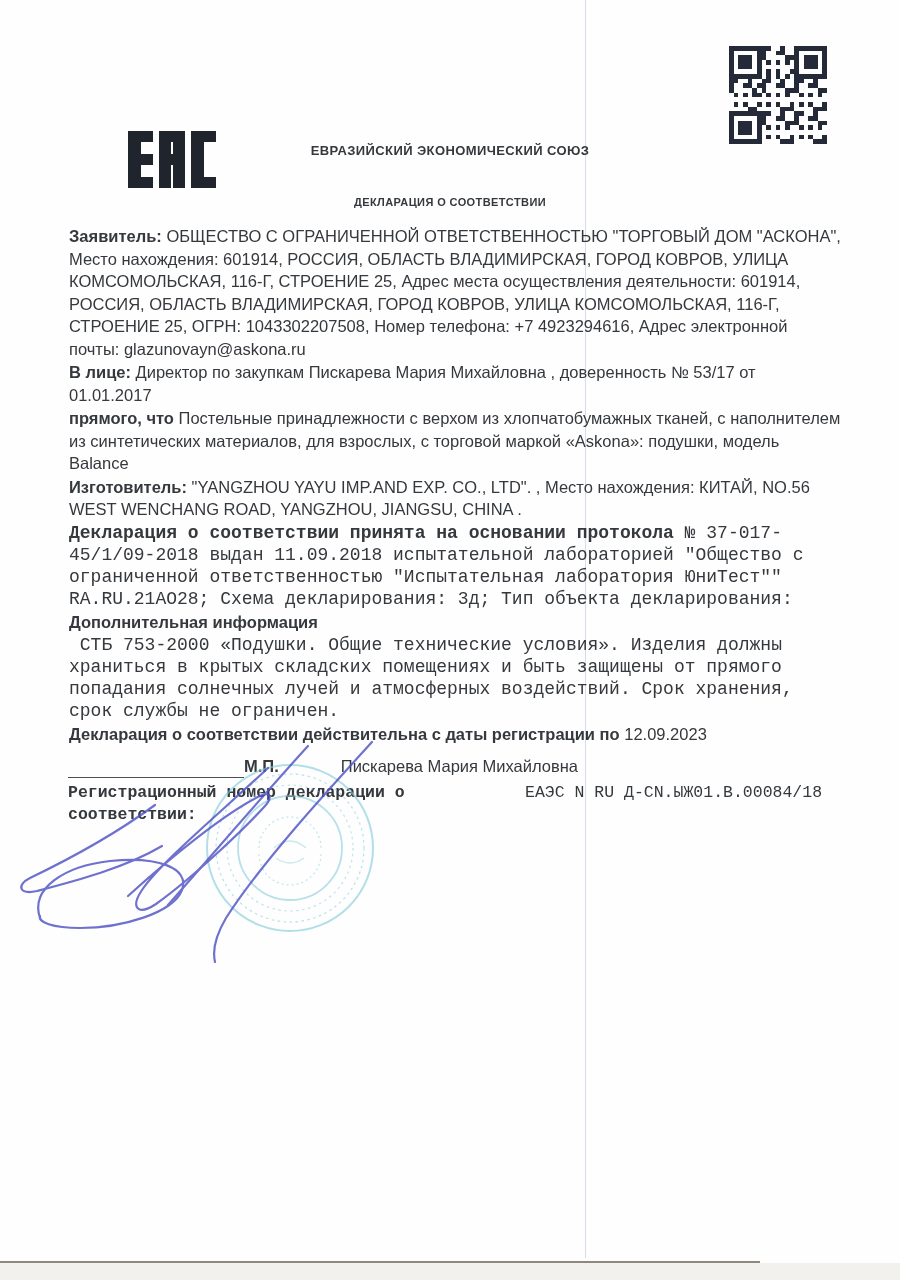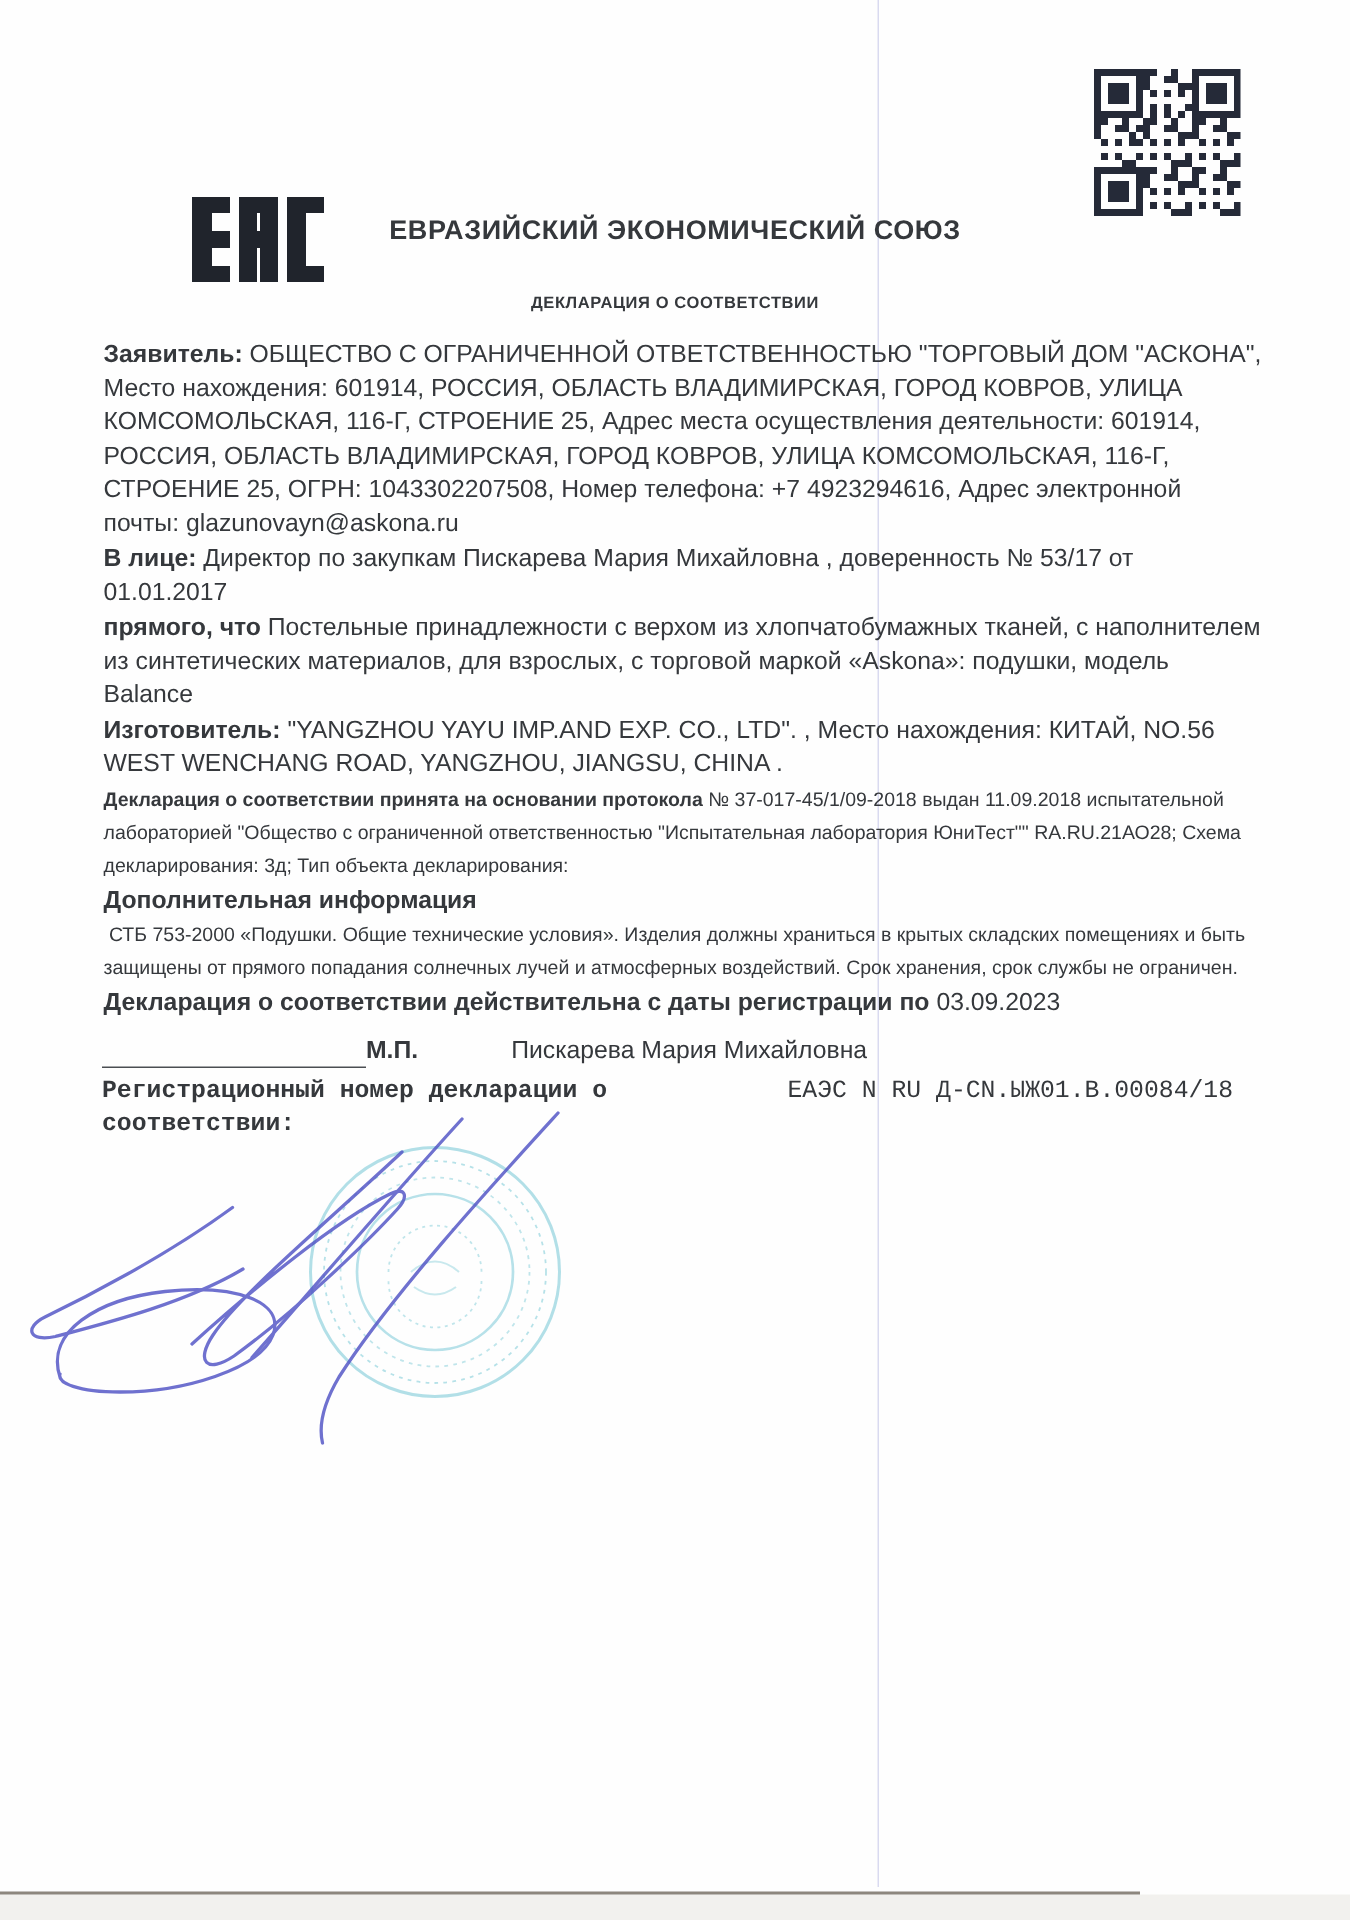--- a/index.html
+++ b/index.html
@@ -10,30 +10,30 @@
     color:#35383c;
   }
   
   .scan-vline{position:absolute;left:585px;top:0;width:1px;height:1258px;background:rgba(150,152,215,.35);}
   .scan-bottom-strip{position:absolute;left:0;top:1263px;width:900px;height:17px;background:#f2f1ee;}
   .scan-bottom-line{position:absolute;left:0;top:1261px;width:760px;height:2px;background:rgba(92,84,71,.7);}
   
   .eac-logo{position:absolute;left:128px;top:131px;width:88px;height:57px;}
   .qr{position:absolute;left:729px;top:46px;width:98px;height:98px;}
   .hdr-union{position:absolute;left:0;top:143px;width:900px;text-align:center;
-    font-weight:bold;font-size:18px;letter-spacing:.4px;}
+    font-weight:bold;font-size:13px;letter-spacing:.4px;}
   .hdr-title{position:absolute;left:0;top:196px;width:900px;text-align:center;
     font-weight:bold;font-size:11px;letter-spacing:.4px;}
   
   .content{position:absolute;left:68px;top:224px;width:774px;font-size:16.5px;line-height:22.5px;}
   .content p{margin:1px;}
   b{font-weight:700;}
   .mt14{margin-top:14px;}.mt20{margin-top:20px;}.mt10{margin-top:10px;}
   .mt12{margin-top:12px;}.mt16{margin-top:16px;}.mt6{margin-top:6px;}
-  .small{font-size:13px;line-height:22px;}
+  .small{font-size:18px;line-height:22px;font-family:Liberation Mono, monospace;}
   .prewrap{white-space:pre-wrap;}
   .valid-row{margin-top:14px;}
   .sig-row{margin-top:10px;height:22px;display:flex;align-items:flex-end;}
   .sig-line{display:inline-block;width:176px;height:17px;border-bottom:1.5px solid #4b4e52;}
   .sig-mp{font-weight:bold;}
   .sig-name{margin-left:62px;}
   .kv{display:flex;margin-top:4px;font-family:Liberation Mono, monospace;}
   .kv .k{width:457px;font-weight:bold;flex:0 0 457px;}
   .kv.indent .k{padding-left:7px;box-sizing:border-box;}
   
@@ -289,21 +289,21 @@
     <p class="mt20"><b>прямого, что</b> <span>Постельные принадлежности с верхом из хлопчатобумажных тканей, с наполнителем из синтетических материалов, для взрослых, с торговой маркой «Askona»: подушки, модель Balance</span></p>
 
     <p class="mt10"><b>Изготовитель:</b> <span>"YANGZHOU YAYU IMP.AND EXP. CO., LTD". , Место нахождения: КИТАЙ, NO.56 WEST WENCHANG ROAD, YANGZHOU, JIANGSU, CHINA .</span></p>
 
 
     <p class="mt16 small"><b>Декларация о соответствии принята на основании протокола</b> <span>№ 37-017-45/1/09-2018 выдан 11.09.2018 испытательной лабораторией "Общество с ограниченной ответственностью "Испытательная лаборатория ЮниТест"" RA.RU.21АО28; Схема декларирования: 3д; Тип объекта декларирования:</span></p>
 
     <p class="mt6"><b>Дополнительная информация</b></p>
     <p class="small prewrap"> СТБ 753-2000 «Подушки. Общие технические условия». Изделия должны храниться в крытых складских помещениях и быть защищены от прямого попадания солнечных лучей и атмосферных воздействий. Срок хранения, срок службы не ограничен.</p>
 
-    <p class="valid-row"><b>Декларация о соответствии действительна с даты регистрации по</b> <span>03.09.2023</span></p>
+    <p class="valid-row"><b>Декларация о соответствии действительна с даты регистрации по</b> <span>12.09.2023</span></p>
 
     <div class="sig-row">
       <span class="sig-line"></span>
         <span class="sig-mp">М.П.</span>
         <span class="sig-name">Пискарева Мария Михайловна</span>
     </div>
 
     <div class="kv">
       <span class="k">Регистрационный номер декларации о соответствии:</span>
       <span class="v">ЕАЭС N RU Д-CN.ЫЖ01.В.00084/18</span>

